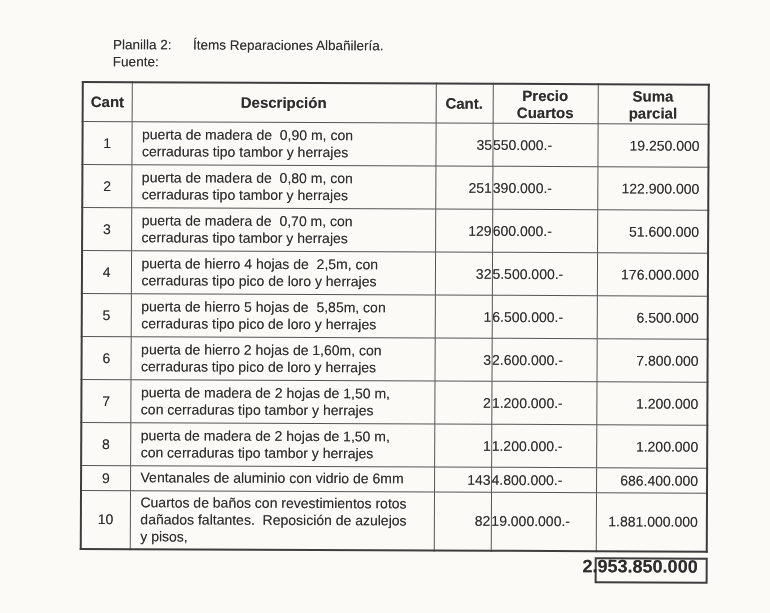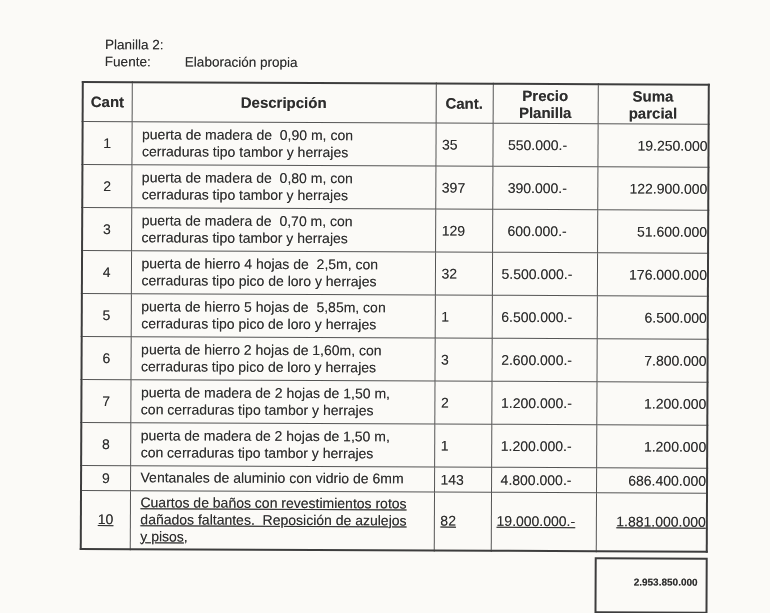--- a/index.html
+++ b/index.html
@@ -18,21 +18,21 @@
     text-shadow: 0 0 0.5px rgba(40,40,40,0.55);
   }
   
   .caption {
     margin-left: 23px;
     margin-bottom: 11px;
     font-size: 13.5px;
     line-height: 17px;
   }
   .caption-row { display: flex; }
-  .caption-label { width: 80px; flex: 0 0 80px; }
+  .caption-label { width: 80px; flex: 0 0 80px; margin-left: 8px; }
   
   table.items {
     border-collapse: collapse;
     table-layout: fixed;
     width: 628px;
     border: 2px solid #3d3d3d;
   }
   table.items th, table.items td {
     border: 1px solid #555;
     overflow: hidden;
@@ -42,91 +42,91 @@
     font-weight: bold;
     text-align: center;
     vertical-align: middle;
     white-space: pre-wrap;
     line-height: 17px;
     height: 39px;
   }
   td { font-size: 14px; vertical-align: middle; }
   td.c-item  { text-align: center; }
   td.c-desc  { text-align: left; padding: 3px 6px 3px 10px; white-space: pre-wrap; line-height: 17px; }
-  td.c-cant  { text-align: left; padding-left: 6px; }
-  td.c-precio{ text-align: center; padding-right: 15px; }
-  td.c-suma  { text-align: right; }
+  td.c-cant  { text-align: right; padding-left: 6px; }
+  td.c-precio{ text-align: left; padding-right: 15px; }
+  td.c-suma  { text-align: right; padding-right: 8px; }
   tr.h43 td { height: 43px; }
   tr.h25 td { height: 25px; }
-  tr.h52 td { height: 52px; text-decoration: underline; }
+  tr.h52 td { height: 52px; }
   
   .table-wrap { width: 628px; }
   .total-box {
     margin-top: 5px;
     margin-left: auto;
     width: 113px;
-    height: 56px;
+    height: 26px;
     border: 2px solid #3d3d3d;
     display: flex;
     align-items: center;
     justify-content: flex-end;
     padding: 0 8px 7px 0;
-    font-size: 10px;
+    font-size: 18px;
     font-weight: bold;
   }
 </style>
 </head>
 <body>
 
 <div class="scan">
 
   <div class="caption">
     <div class="caption-row">
       <span class="caption-label">Planilla 2:</span>
+      <span>Ítems Reparaciones Albañilería.</span>
     </div>
     <div class="caption-row">
       <span class="caption-label">Fuente:</span>
-      <span>Elaboración propia</span>
     </div>
   </div>
 
   <div class="table-wrap">
     <table class="items">
       <colgroup>
         <col style="width:49px">
           <col style="width:304px">
           <col style="width:57px">
           <col style="width:105px">
           <col style="width:111px">
       </colgroup>
       <thead>
         <tr>
           <th>Cant</th>
           <th>Descripción</th>
           <th>Cant.</th>
           <th>Precio
-Planilla</th>
+Cuartos</th>
           <th>Suma
 parcial</th>
         </tr>
       </thead>
       <tbody>
         <tr class="h43">
           <td class="c-item">1</td>
           <td class="c-desc">puerta de madera de  0,90 m, con
 cerraduras tipo tambor y herrajes</td>
           <td class="c-cant">35</td>
           <td class="c-precio">550.000.-</td>
           <td class="c-suma">19.250.000</td>
         </tr>
         <tr class="h43">
           <td class="c-item">2</td>
           <td class="c-desc">puerta de madera de  0,80 m, con
 cerraduras tipo tambor y herrajes</td>
-          <td class="c-cant">397</td>
+          <td class="c-cant">251</td>
           <td class="c-precio">390.000.-</td>
           <td class="c-suma">122.900.000</td>
         </tr>
         <tr class="h43">
           <td class="c-item">3</td>
           <td class="c-desc">puerta de madera de  0,70 m, con
 cerraduras tipo tambor y herrajes</td>
           <td class="c-cant">129</td>
           <td class="c-precio">600.000.-</td>
           <td class="c-suma">51.600.000</td>

